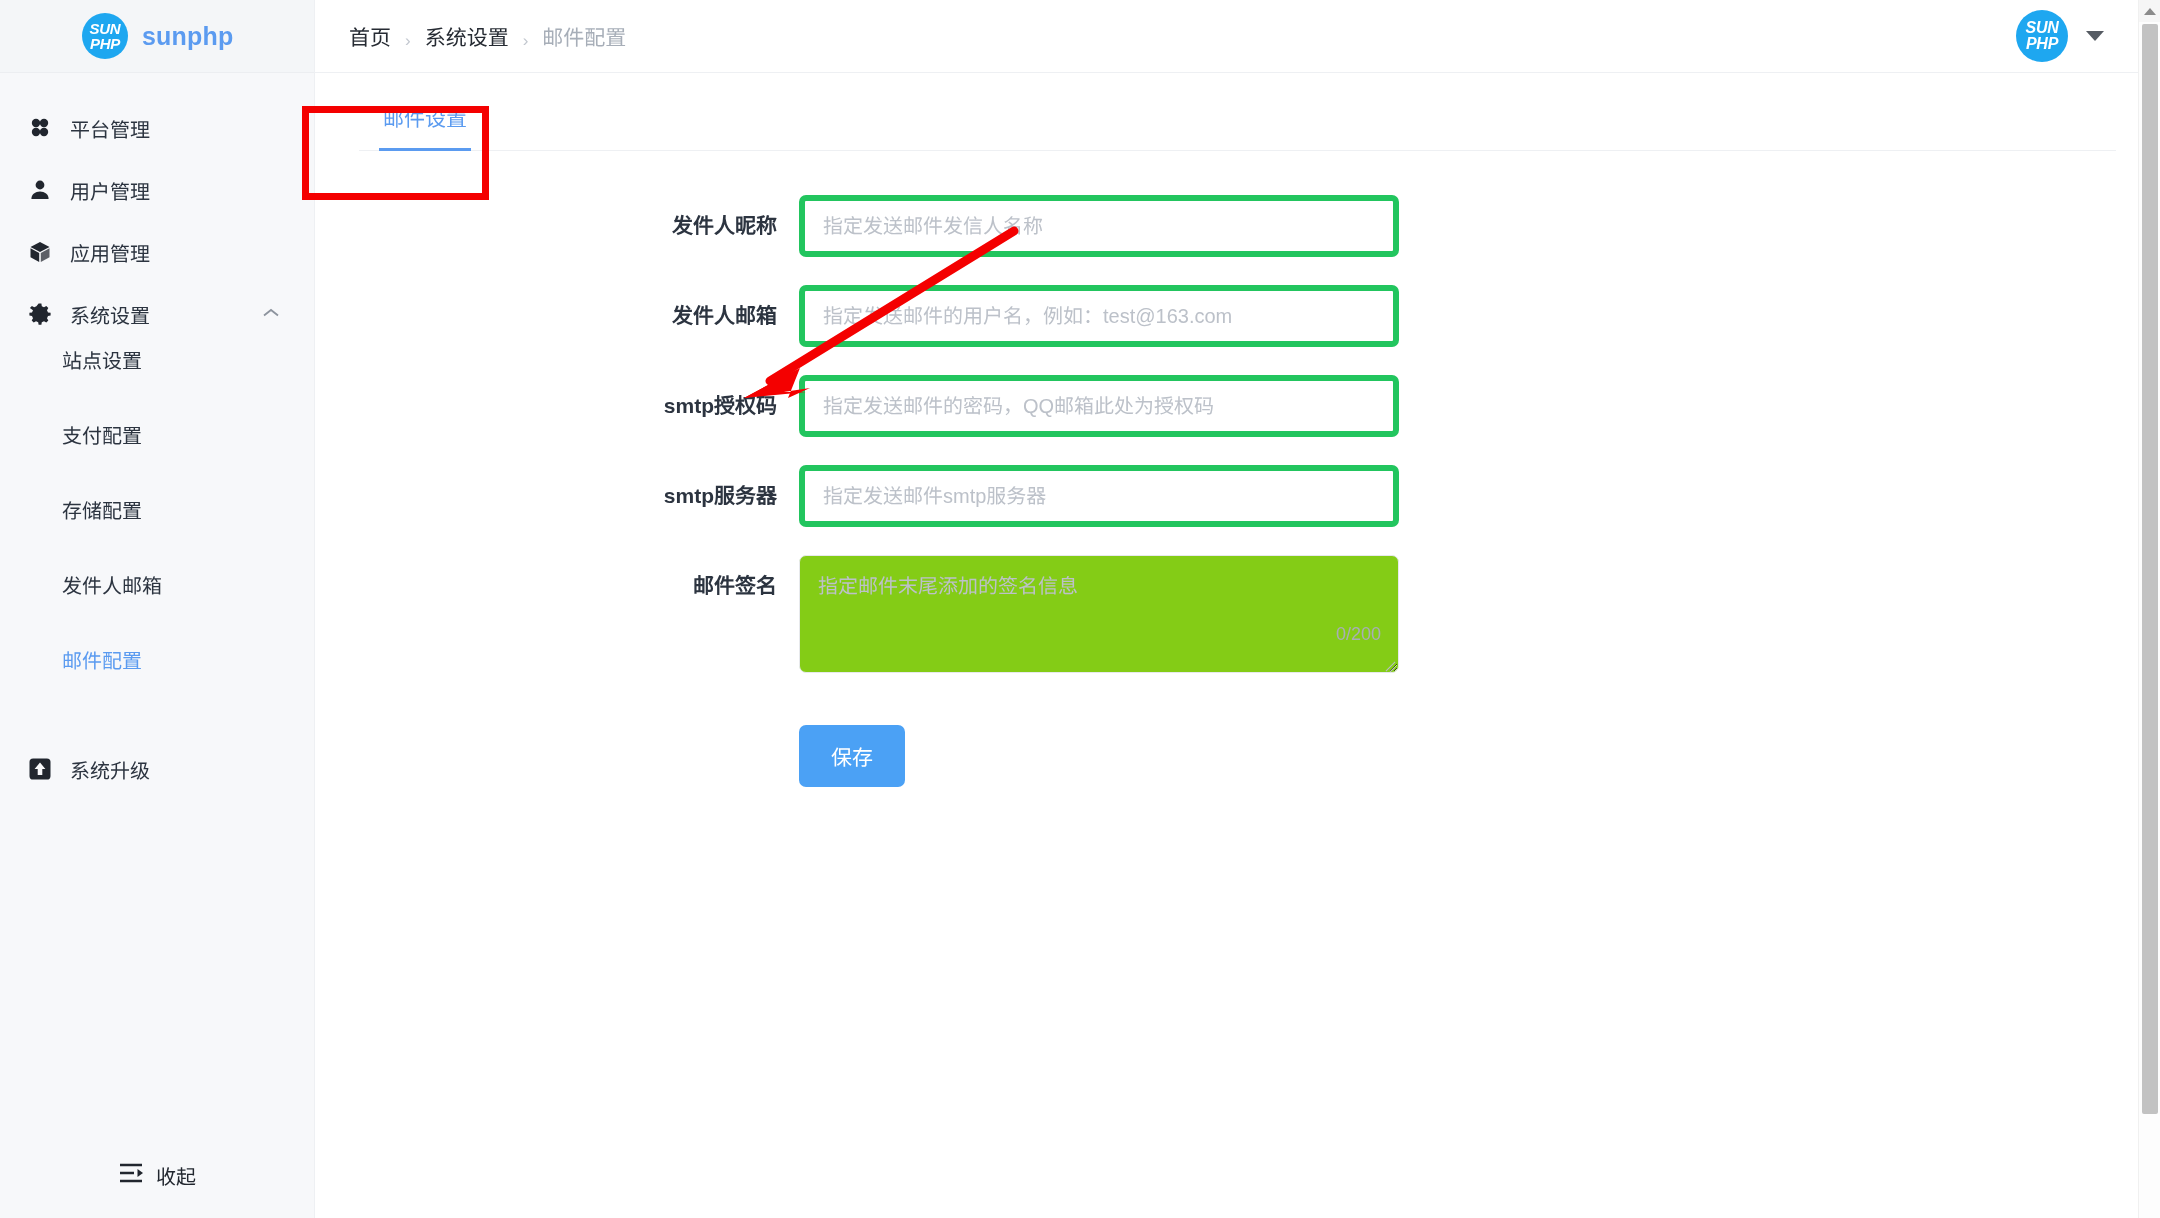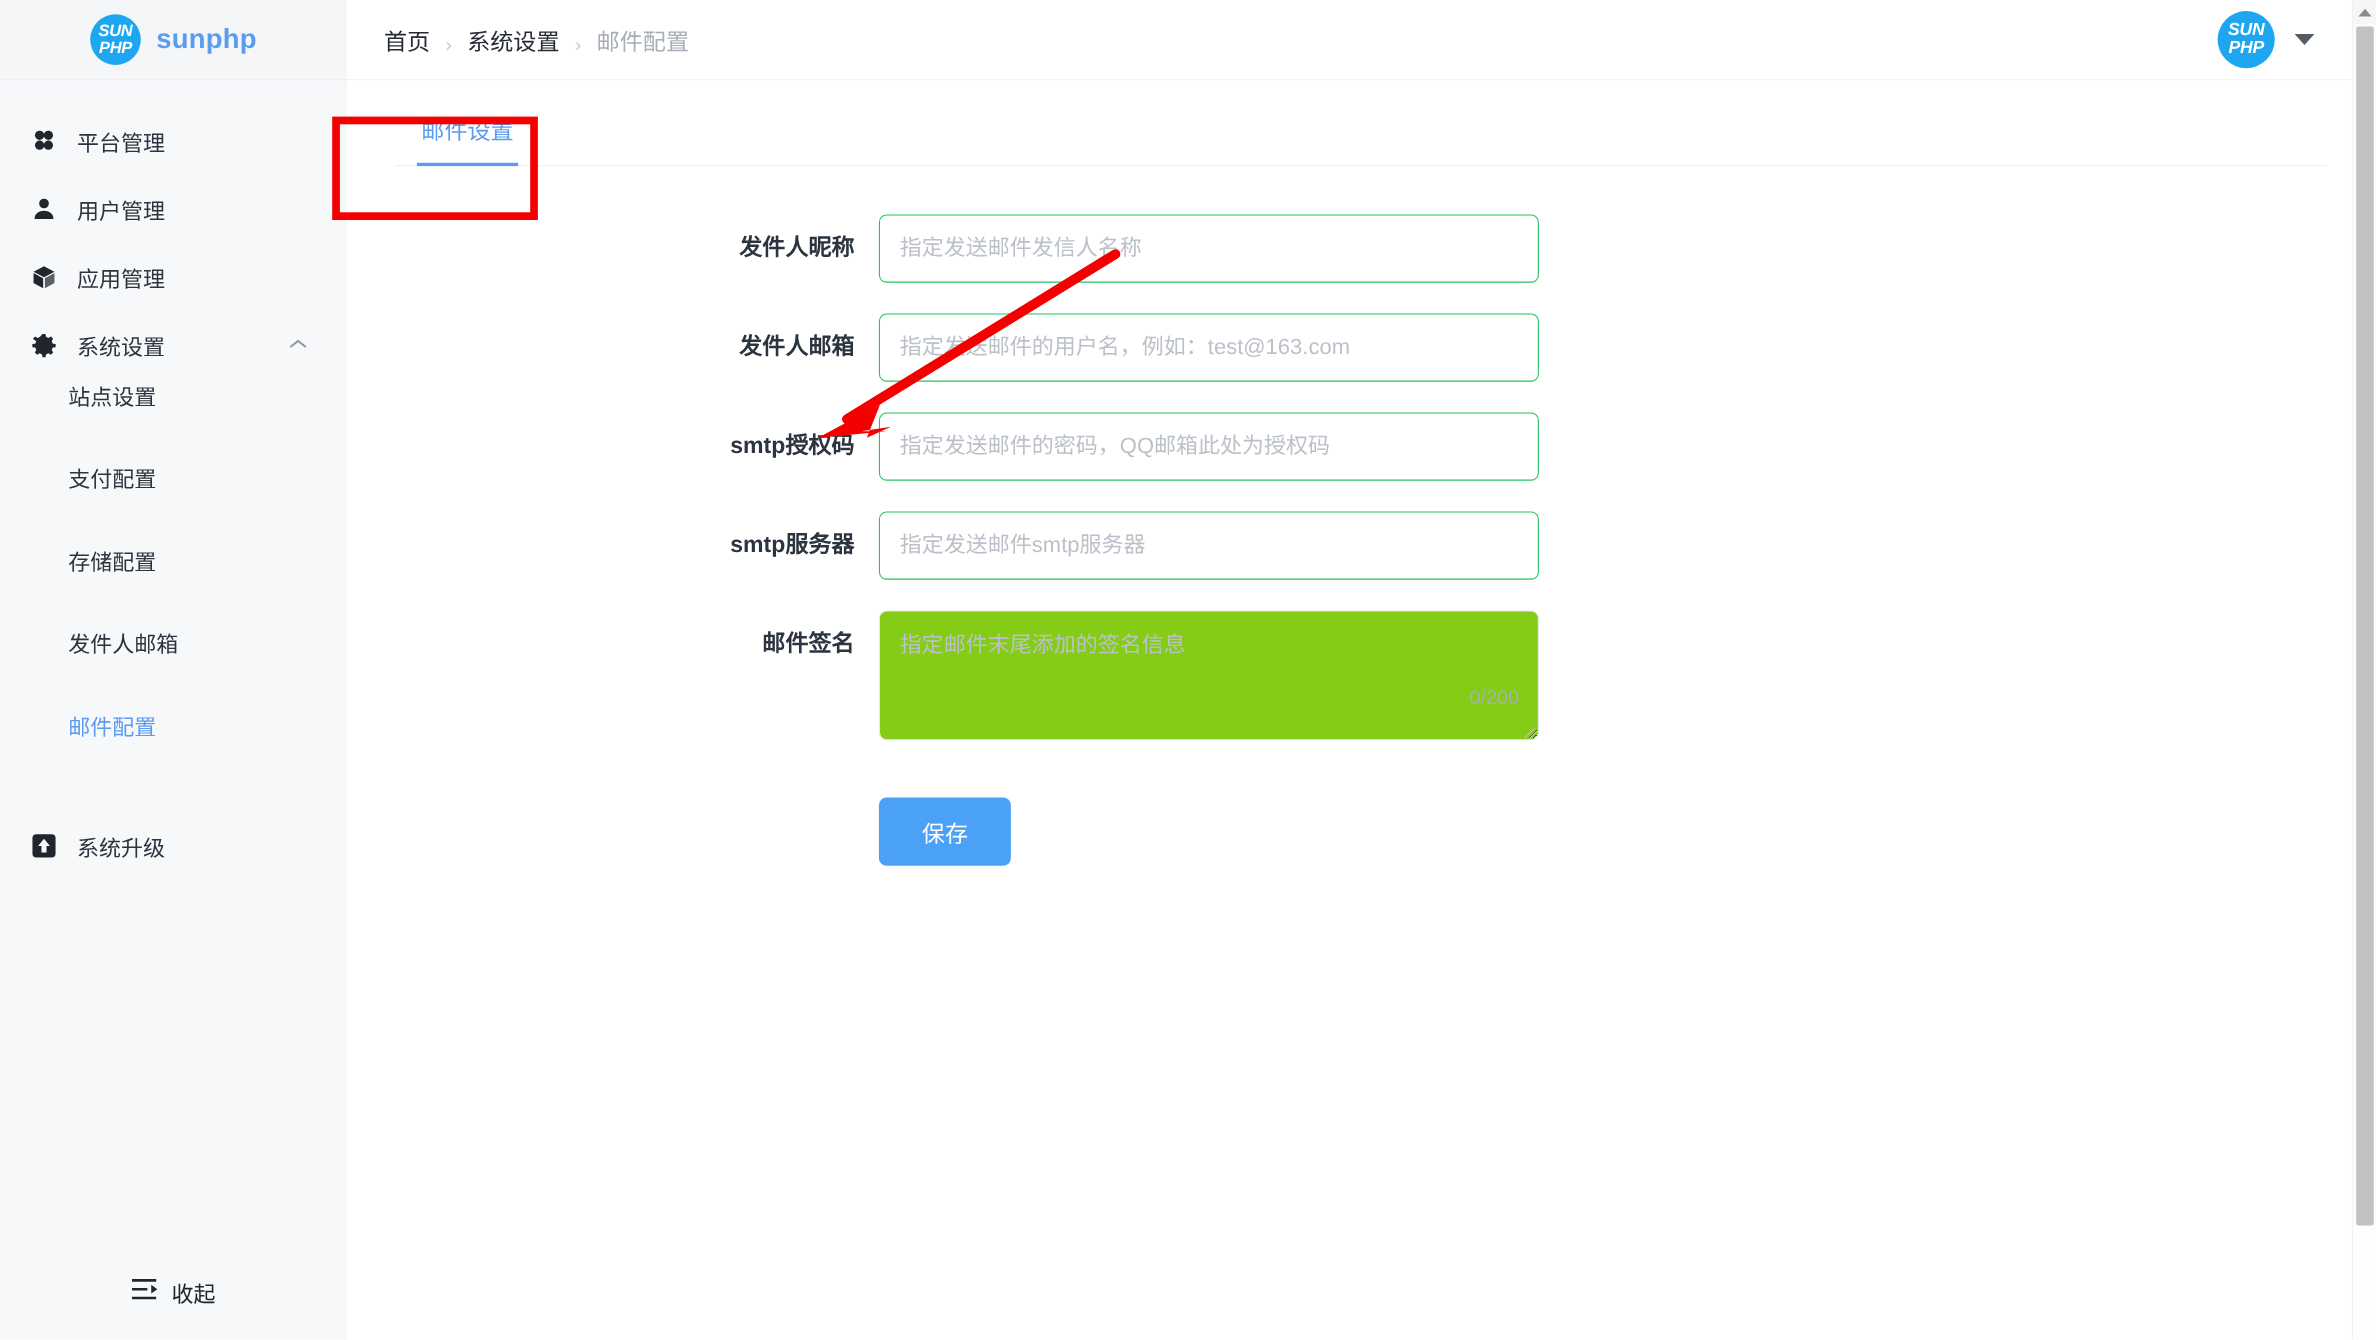--- a/index.html
+++ b/index.html
@@ -220,21 +220,21 @@
     padding-right: 22px;
     font-size: 21px;
     font-weight: bold;
     color: #2c3440;
     line-height: 62px;
   }
   .form-field { position: relative; }
   .inp {
     width: 600px;
     height: 62px;
-    border: 1px solid #22c55e;
+    border: 6px solid #22c55e;
     border-radius: 7px;
     background: #ffffff;
     padding: 0 18px;
     font-size: 20px;
     color: #2c3440;
     font-family: inherit;
     outline: none;
   }
   .inp::placeholder { color: #bcc1c9; }
 
@@ -275,21 +275,21 @@
     height: 1px;
     transform: rotate(-45deg);
     right: 0;
   }
   .ta-grip:before { width: 13px; bottom: 4px; }
   .ta-grip:after  { width: 7px;  bottom: 1px; right: 1px; }
 
   .save-btn {
     margin-left: 484px;
     margin-top: 24px;
-    width: 120px;
+    width: 106px;
     height: 62px;
     background: #4ba1f5;
     border: none;
     border-radius: 7px;
     color: #ffffff;
     font-size: 21px;
     font-family: inherit;
     cursor: pointer;
   }
 

